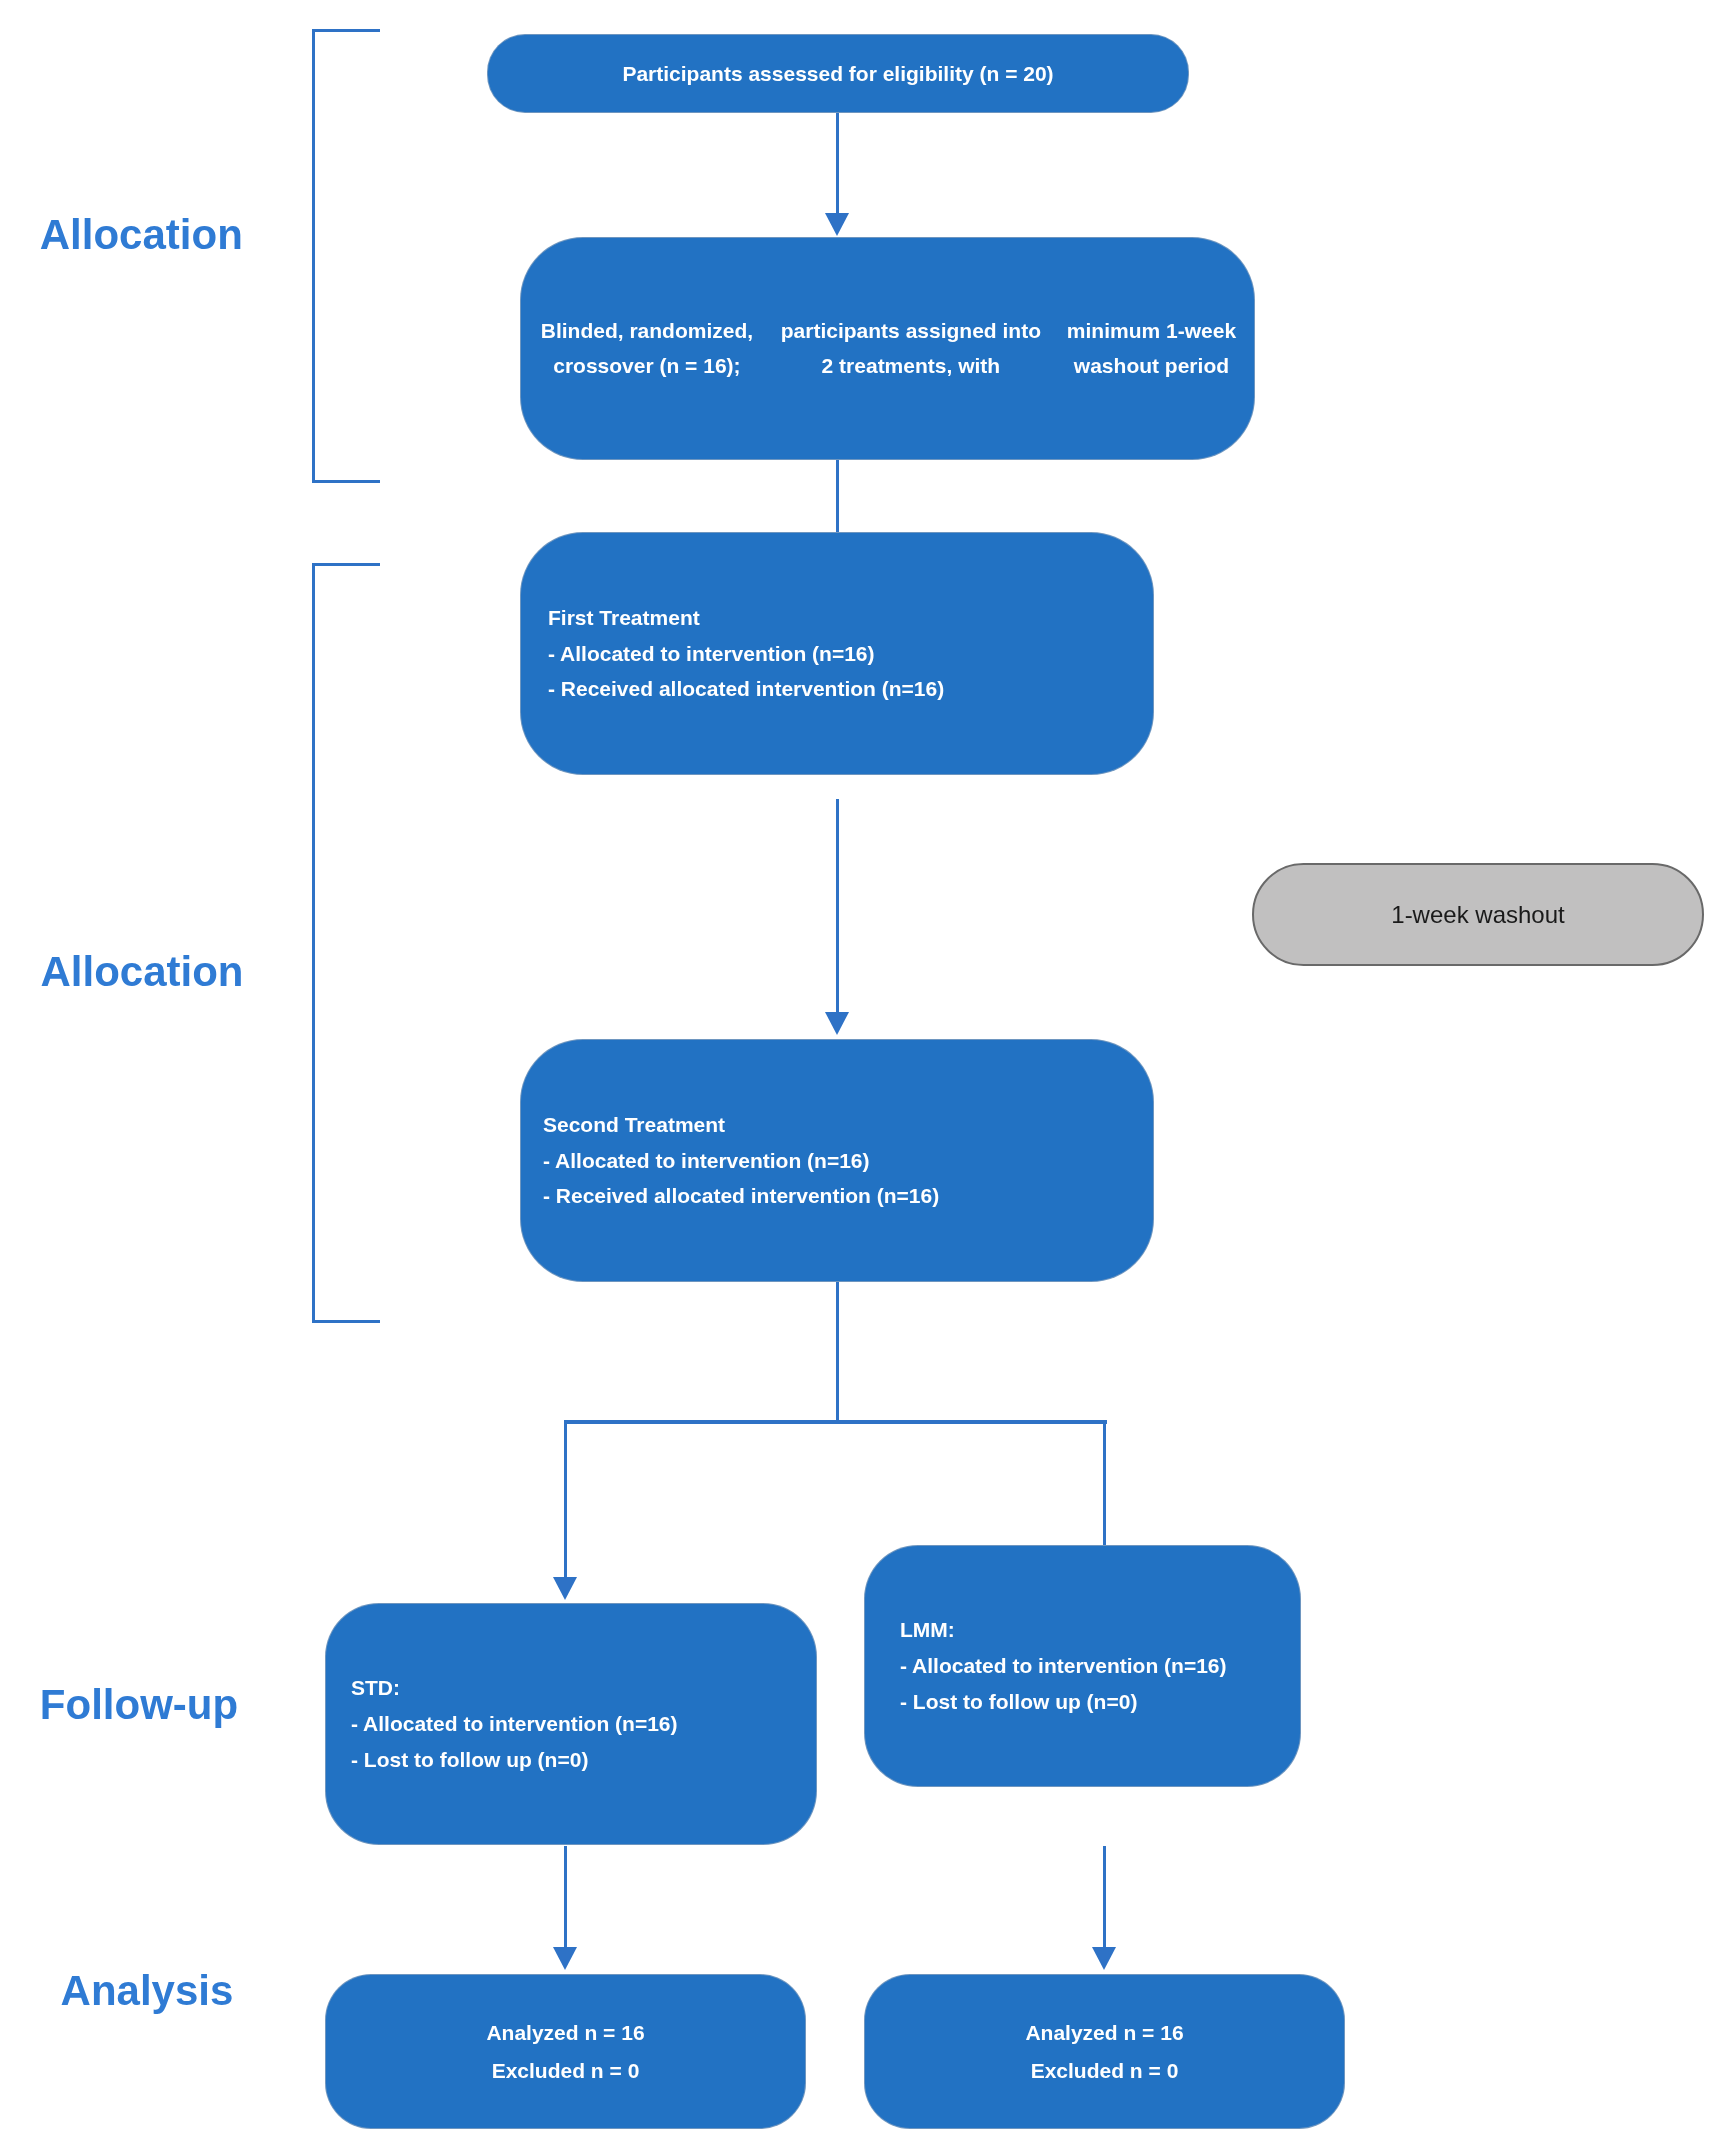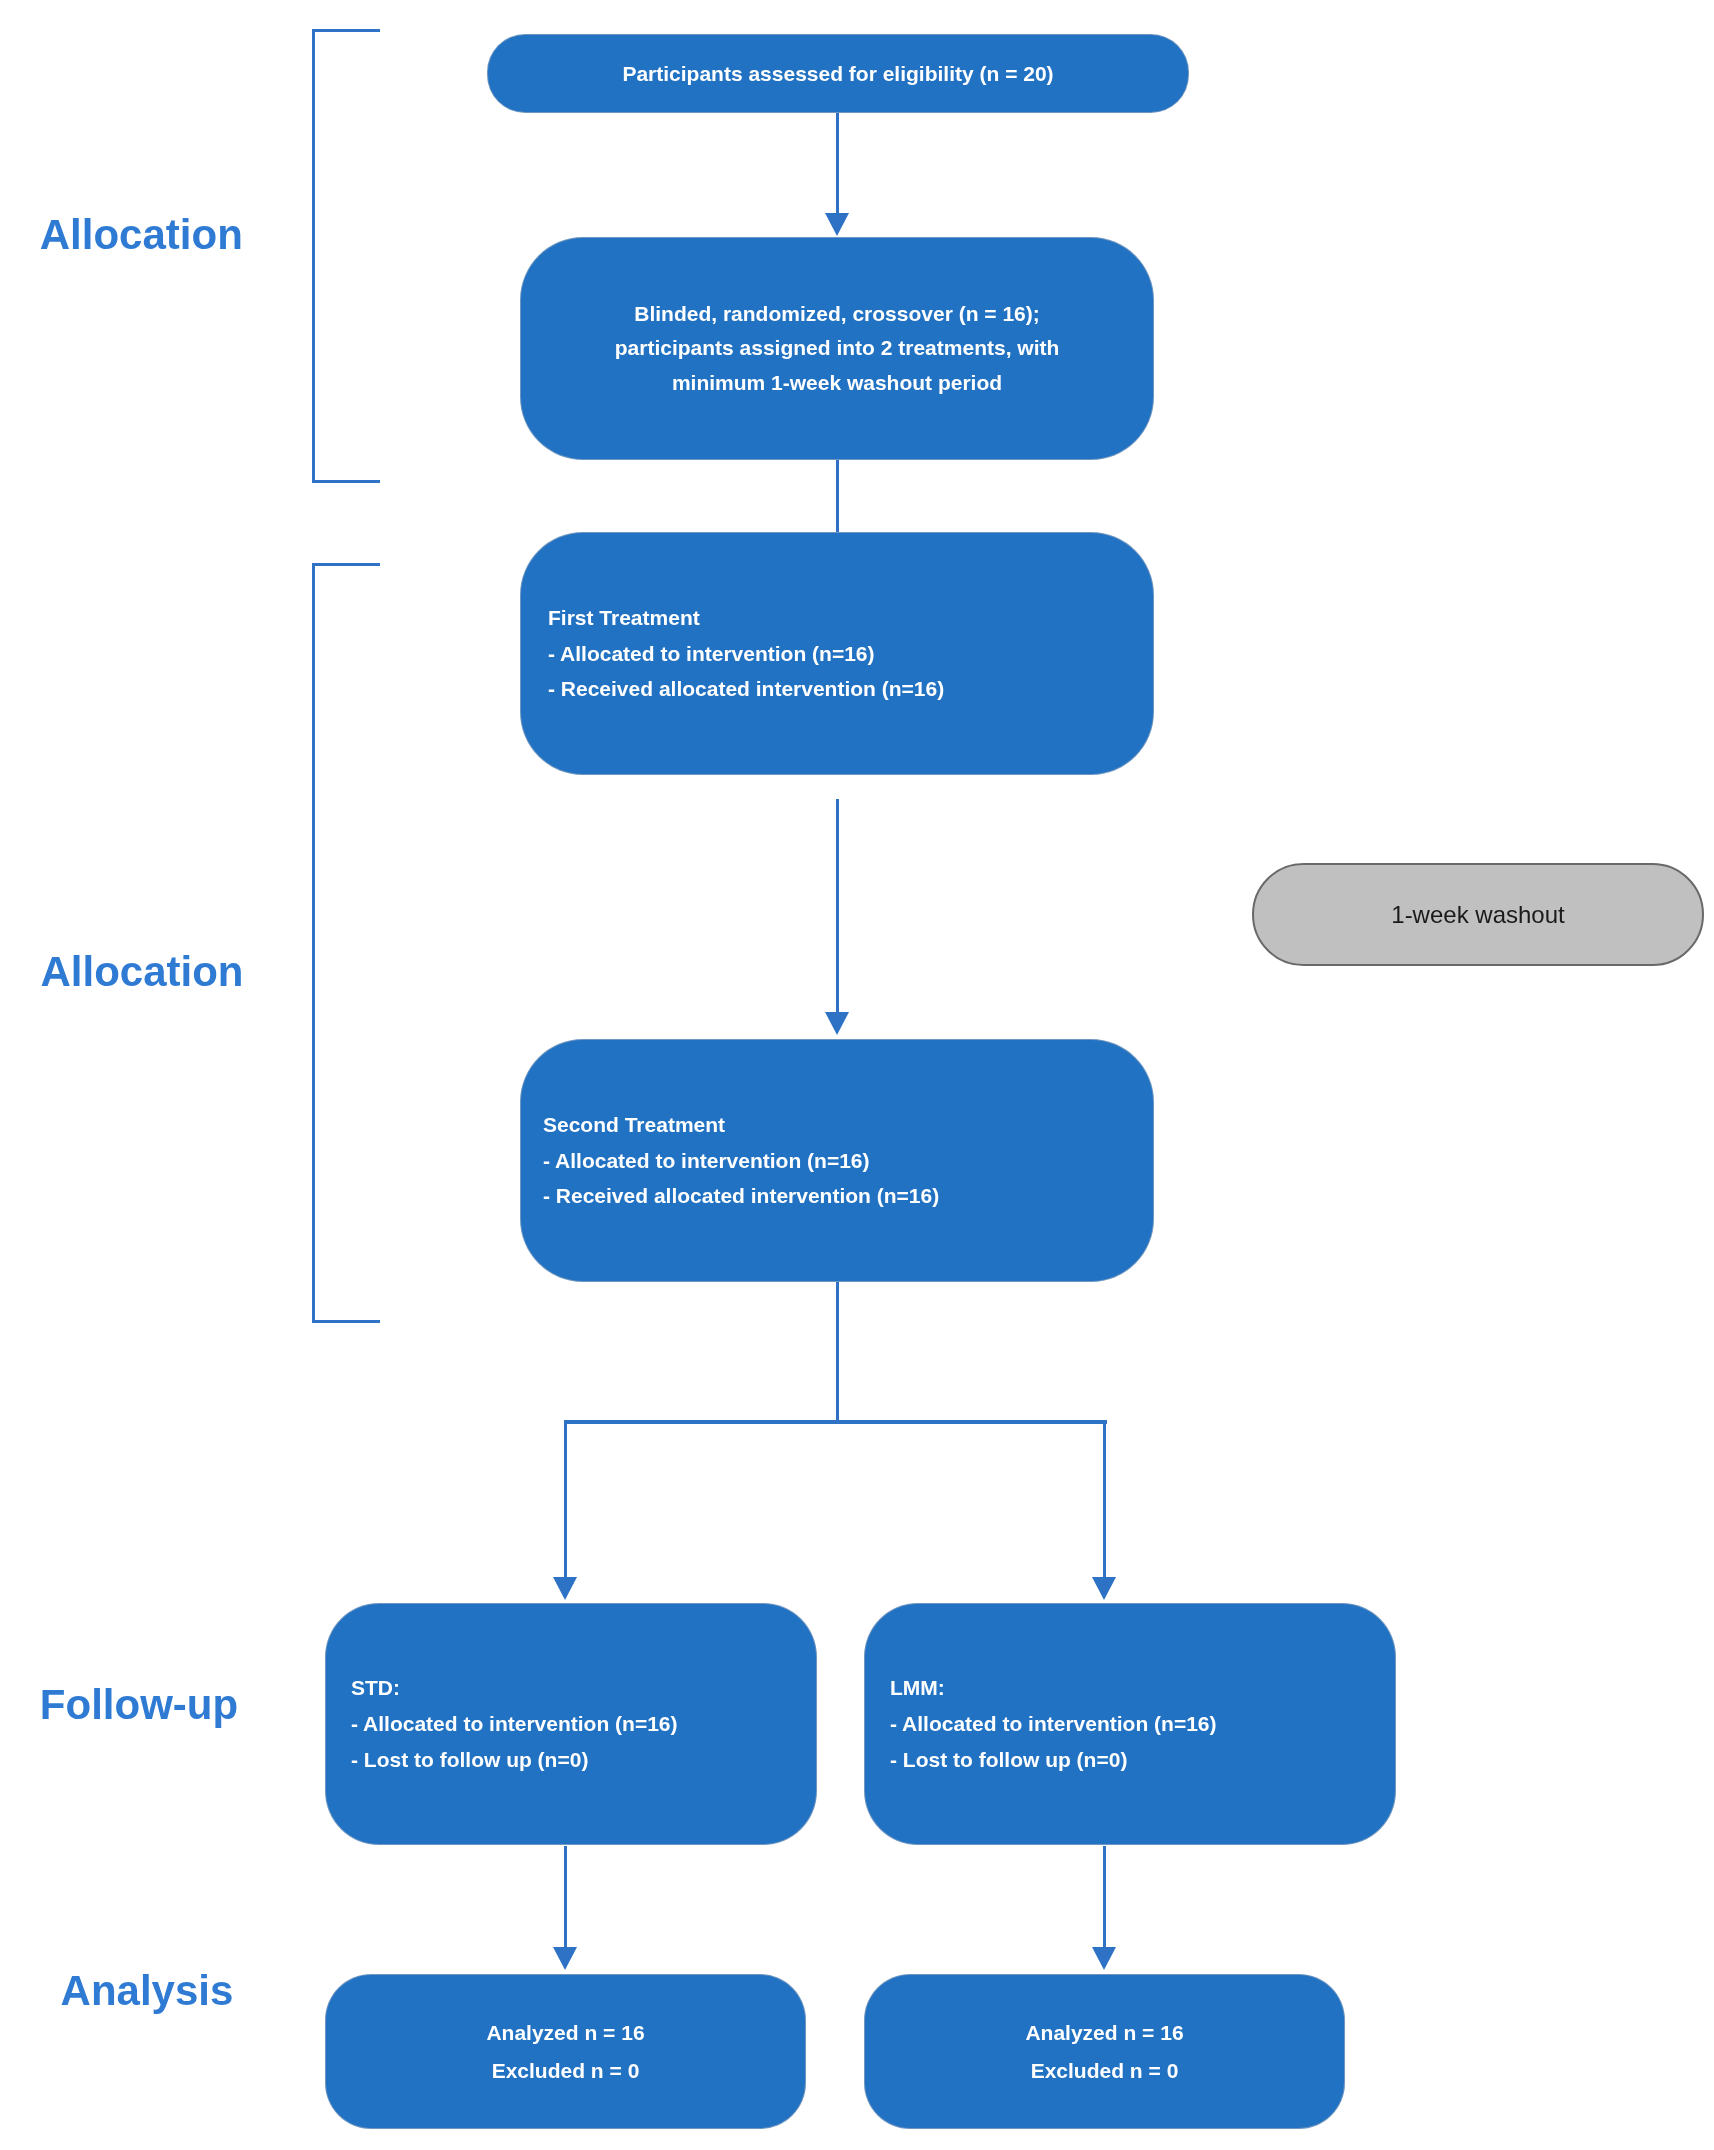--- a/index.html
+++ b/index.html
@@ -58,32 +58,32 @@
     display:flex;
     font-weight:600;
   }
   .box .line{display:block;}
   #box-eligibility{
     left:487px;top:34px;width:702px;height:79px;border-radius:38px;
     align-items:center;justify-content:center;
     font-size:21px;text-align:center;
   }
   #box-randomization{
-    left:520px;top:237px;width:634px;height:223px;border-radius:63px;
-    flex-direction:column;align-items:center;justify-content:center;
+    left:520px;top:237px;width:735px;height:223px;border-radius:63px;
+    flex-direction:row;align-items:center;justify-content:center;
     font-size:21px;line-height:1.65;text-align:center;
   }
   .box.left-text{
     flex-direction:column;align-items:flex-start;justify-content:center;
     font-size:21px;line-height:1.7;text-align:left;
   }
   #box-first-treatment{left:520px;top:532px;width:634px;height:243px;border-radius:63px;padding-left:27px;}
   #box-second-treatment{left:520px;top:1039px;width:634px;height:243px;border-radius:63px;padding-left:22px;}
   #box-followup-std{left:325px;top:1603px;width:492px;height:242px;border-radius:54px;padding-left:25px;}
-  #box-followup-lmm{left:864px;top:1603px;width:532px;height:242px;border-radius:54px;padding-left:25px;}
+  #box-followup-lmm{left:864px;top:1545px;width:437px;height:242px;border-radius:54px;padding-left:35px;}
   .box.center-text{
     flex-direction:column;align-items:center;justify-content:center;
     font-size:21px;line-height:1.8;
   }
   #box-analysis-std{left:325px;top:1974px;width:481px;height:155px;border-radius:46px;}
   #box-analysis-lmm{left:864px;top:1974px;width:481px;height:155px;border-radius:46px;}
 
   
   #pill-washout{
     position:absolute;

